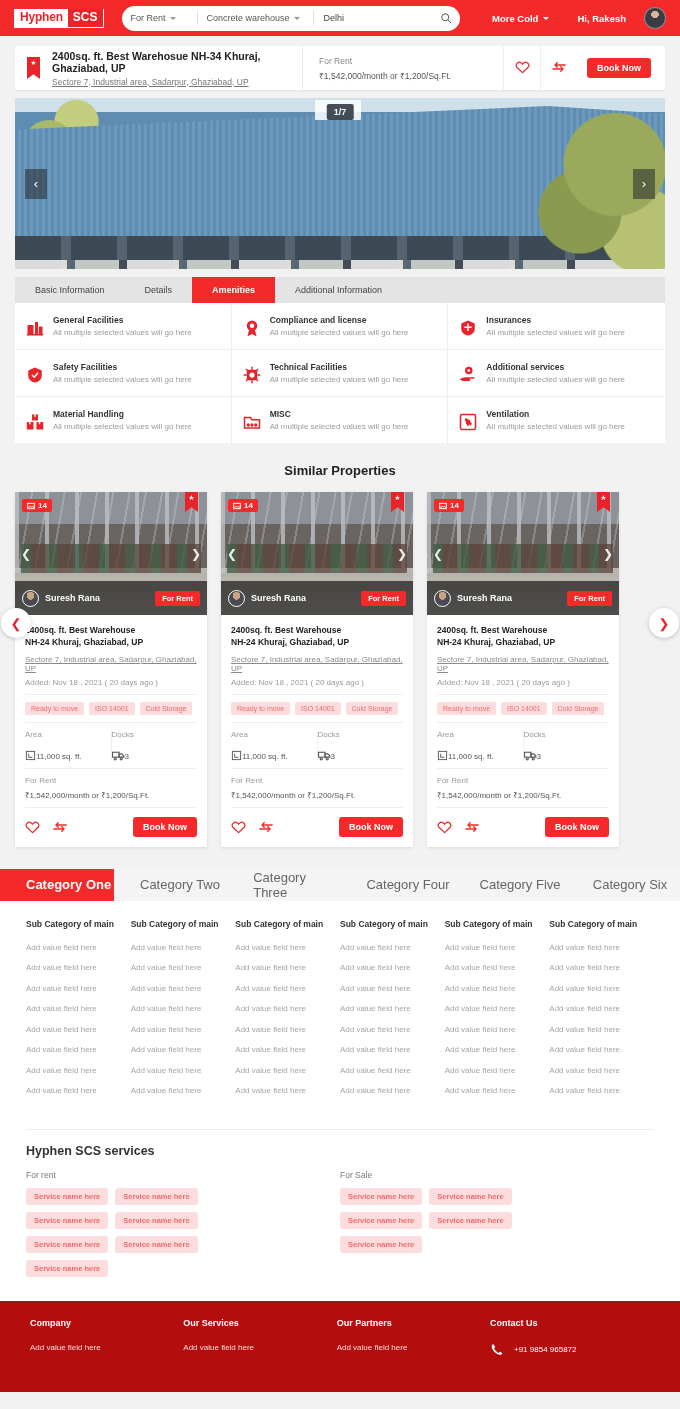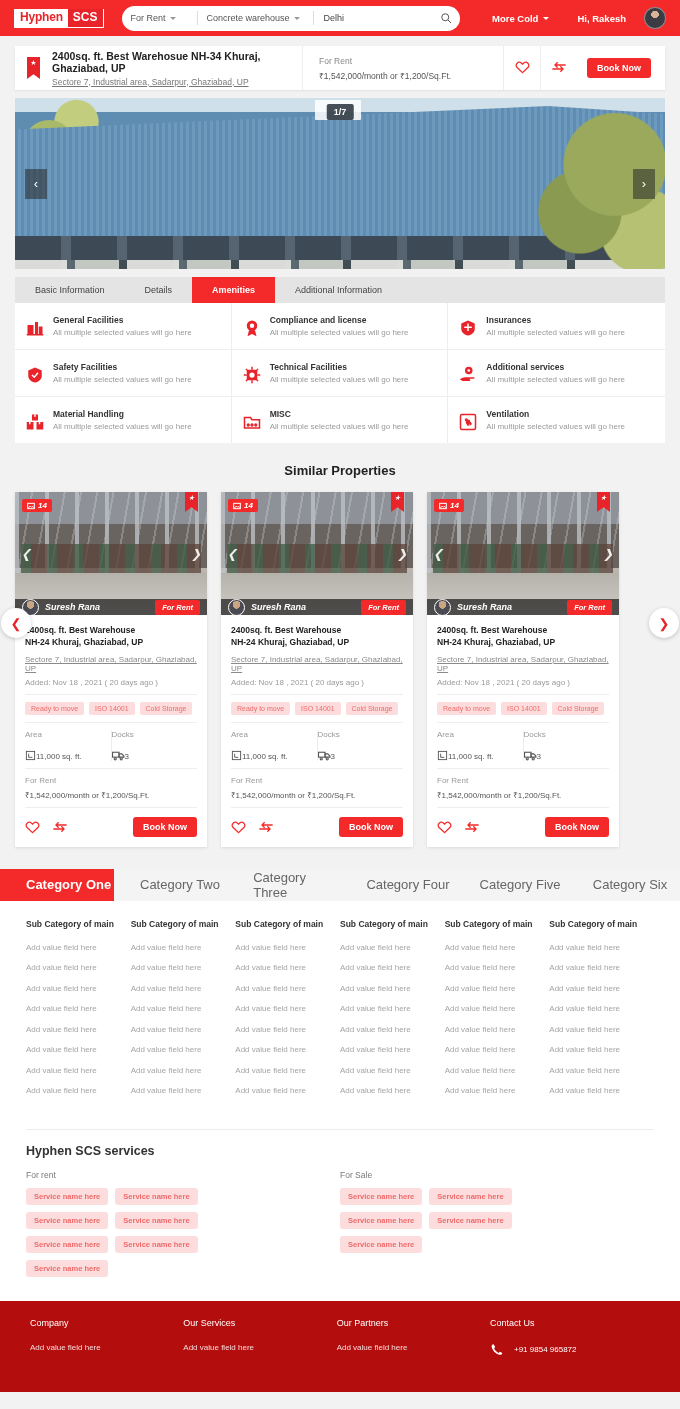--- a/index.html
+++ b/index.html
@@ -122,42 +122,42 @@
   .amen-ic svg { display:block; }
   .amen-t { font-size:8.5px; font-weight:bold; color:#333; }
   .amen-d { font-size:8px; color:#9a9a9a; margin-top:3px; }
 
   
   .simtitle { text-align:center; font-size:13px; font-weight:bold; color:#222; margin:20px 0 14px; }
   .simwrap { position:relative; margin:0 15px; }
   .simrow { display:flex; gap:14px; }
   .card { width:192px; background:#fff; box-shadow:0 1px 3px rgba(0,0,0,.1); }
   .card-img { position:relative; height:123px; overflow:hidden;
-    background:linear-gradient(#8e9298 0 26%, #6a6460 26% 62%, #b9b6b0 62% 100%);font-style:italic;}
+    background:linear-gradient(#8e9298 0 26%, #6a6460 26% 62%, #b9b6b0 62% 100%);}
   .card-img .beams { position:absolute;inset:0;
     background:
       repeating-linear-gradient(90deg, rgba(190,195,200,.85) 0 4px, transparent 4px 30px),
       repeating-linear-gradient(100deg, rgba(210,215,220,.35) 0 2px, transparent 2px 16px);
     opacity:.9;}
   .card-img .floor { position:absolute;left:0;right:0;bottom:0;height:42px;background:linear-gradient(#b5b2ac,#cfccc6);}
   .card-img .doors { position:absolute;left:6px;right:6px;top:52px;height:36px;
     background:repeating-linear-gradient(90deg,#3f5a43 0 10px,#5a4238 10px 26px);opacity:.75;}
   .photo-badge {
     position:absolute;left:7px;top:7px;background:#f42a2a;color:#fff;
     font-size:8px;font-weight:bold;padding:2px 5px;border-radius:2px;display:flex;gap:3px;align-items:center;
   }
   .bookmark {
     position:absolute;right:9px;top:0;width:13px;height:20px;background:#e8232a;
     clip-path:polygon(0 0,100% 0,100% 100%,50% 76%,0 100%);
     display:flex;align-items:flex-start;justify-content:center;color:#fff;font-size:7px;padding-top:2px;
   }
   .card-nav { position:absolute;top:50%;transform:translateY(-50%);color:#fff;font-size:12px;opacity:.9;cursor:pointer; }
   .card-nav.l{left:6px;} .card-nav.r{right:6px;}
   .agentbar {
-    position:absolute;left:0;right:0;bottom:0;height:16px;background:rgba(0,0,0,.62);
+    position:absolute;left:0;right:0;bottom:0;height:34px;background:rgba(0,0,0,.62);
     display:flex;align-items:center;padding:0 7px;gap:6px;
   }
   .agent-av { width:17px;height:17px;border-radius:50%;border:1.5px solid #fff;
     background:radial-gradient(circle at 50% 32%, #caa584 0 30%, #4a4a52 31% 100%); }
   .agent-nm { color:#fff;font-size:9px;font-weight:bold; }
   .forrent-badge { margin-left:auto;background:#f42a2a;color:#fff;font-size:7.5px;font-weight:bold;padding:3px 7px;border-radius:2px; }
   .card-body { padding:9px 10px 10px; }
   .c-title { font-size:8.5px;font-weight:bold;color:#222;line-height:1.45; }
   .c-addr { font-size:8px;color:#8a8a8a;text-decoration:underline;margin-top:6px; }
   .c-added { font-size:8px;color:#9a9a9a;margin-top:5px;padding-bottom:7px;border-bottom:1px solid #eee; }
@@ -195,21 +195,21 @@
   .svc-cols { display:flex; }
   .svc-col { flex:1; }
   .svc-lab { font-size:8.5px;color:#777;margin-bottom:8px; }
   .svc-chips { display:flex;flex-wrap:wrap;gap:7px;max-width:250px; }
   .chip { background:#fcdcdc;color:#ef6b6b;font-size:7.5px;font-weight:bold;padding:4px 8px;border-radius:3px; }
 
   
   .footer { background:#b40d0d; padding:17px 30px 20px; display:flex; }
   .f-col { flex:1; }
   .f-col.contact { flex:0 0 160px; }
-  .f-h { color:#fff;font-size:9px;font-weight:normal;margin-bottom:15px; }
+  .f-h { color:#fff;font-size:9px;font-weight:bold;margin-bottom:15px; }
   .f-v { color:#f6dada;font-size:8px;margin-bottom:14.5px; }
   .f-ct { display:flex;align-items:center;gap:10px;margin-bottom:15px; }
   .f-ct span { color:#fff;font-size:8px; }
   .f-ico { width:14px;height:14px;color:#fff;flex:0 0 14px; }
 </style>
 </head>
 <body>
 
 <div class="page">
 

